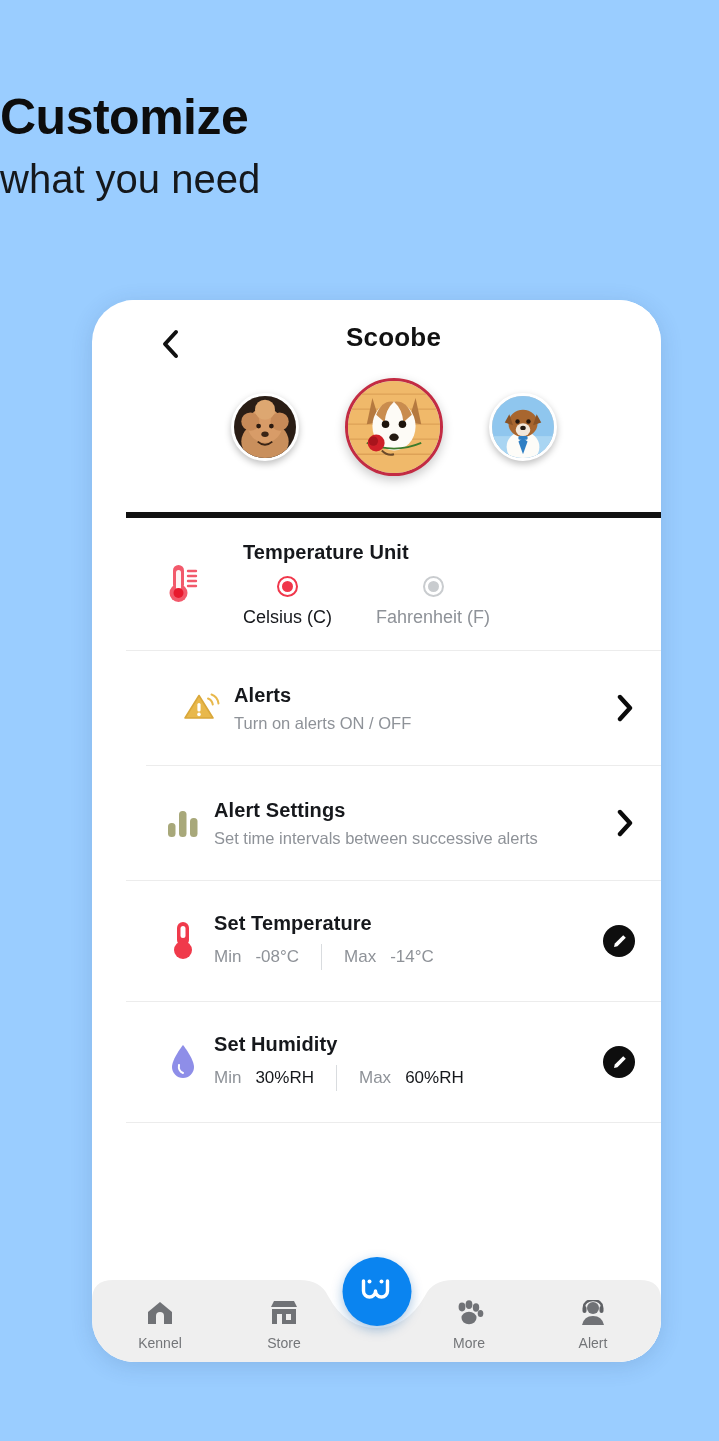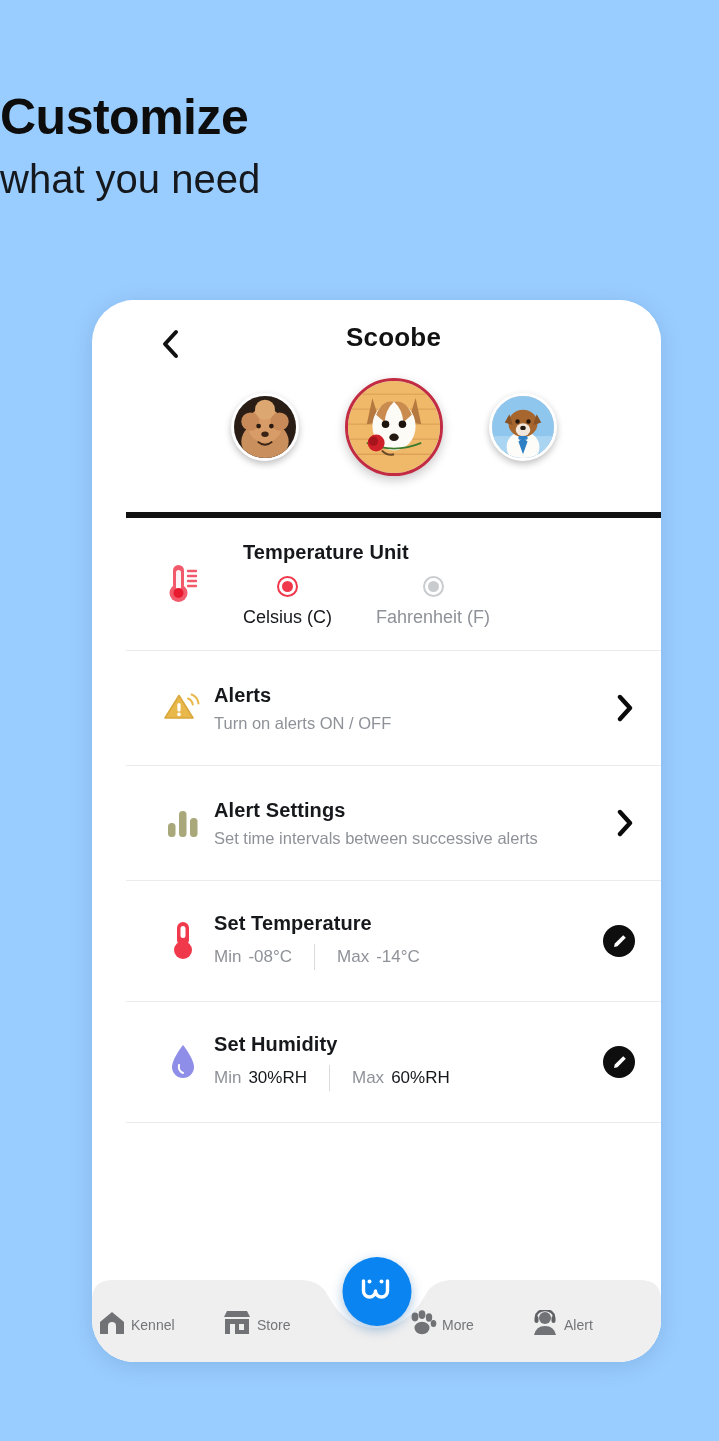--- a/index.html
+++ b/index.html
@@ -97,31 +97,31 @@
   .radio-mark{
     width:21px;height:21px;border-radius:50%;
     border:2.5px solid #c9cccf;box-sizing:border-box;
     display:flex;align-items:center;justify-content:center;flex:none;
   }
   .radio-mark i{width:11px;height:11px;border-radius:50%;background:#c9cccf;display:block;}
   .radio.on .radio-mark{border-color:#F0374B;}
   .radio.on .radio-mark i{background:#F0374B;}
   .radio-label{font-size:18px;color:#8e9298;}
   .radio.on .radio-label{color:#16181c;}
-  .row-alerts{height:115px;}
+  .row-alerts{height:115px;margin-left:20px;}
   .row-alert-settings{height:115px;}
   .row-set-temp{height:121px;}
   .row-set-hum{height:121px;}
   .minmax{
     display:flex;align-items:center;margin-top:9px;font-size:17px;color:#8e9298;
   }
   .minmax .sep{
     width:1px;height:26px;background:#d9dcdf;margin:0 22px;
   }
-  .minmax .mm{display:flex;align-items:flex-end;gap:7px;}
+  .minmax .mm{display:flex;align-items:flex-end;gap:14px;}
   .minmax .val{color:#8e9298;}
   .minmax.dark .val{color:#16181c;font-weight:400;}
   .chev{display:block;}
   .edit-btn{
     width:32px;height:32px;border-radius:50%;background:#0e0e0e;
     display:flex;align-items:center;justify-content:center;cursor:pointer;
   }
   
   .navwrap{
     position:absolute;left:0;right:0;bottom:0;height:98px;
@@ -129,21 +129,21 @@
   .navbar{
     position:absolute;left:0;right:0;bottom:0;height:82px;
   }
   .navbar svg{position:absolute;left:0;top:0;width:100%;height:100%;}
   .nav-items{
     position:absolute;left:0;right:0;bottom:0;height:82px;
     display:flex;align-items:center;
     padding:0 6px;box-sizing:border-box;
   }
   .nav-item{
-    width:124px;display:flex;flex-direction:row;align-items:center;gap:5px;
+    width:124px;display:flex;flex-direction:column;align-items:center;gap:5px;
     cursor:pointer;padding-top:8px;
   }
   .nav-item.spacer{flex:1;width:auto;}
   .nav-label{font-size:14px;color:#737578;}
   .fab{
     position:absolute;left:50%;transform:translateX(-50%);
     bottom:36px;width:69px;height:69px;border-radius:50%;
     background:#0A84F0;
     box-shadow:0 4px 12px rgba(10,90,170,.35);
     display:flex;align-items:center;justify-content:center;

